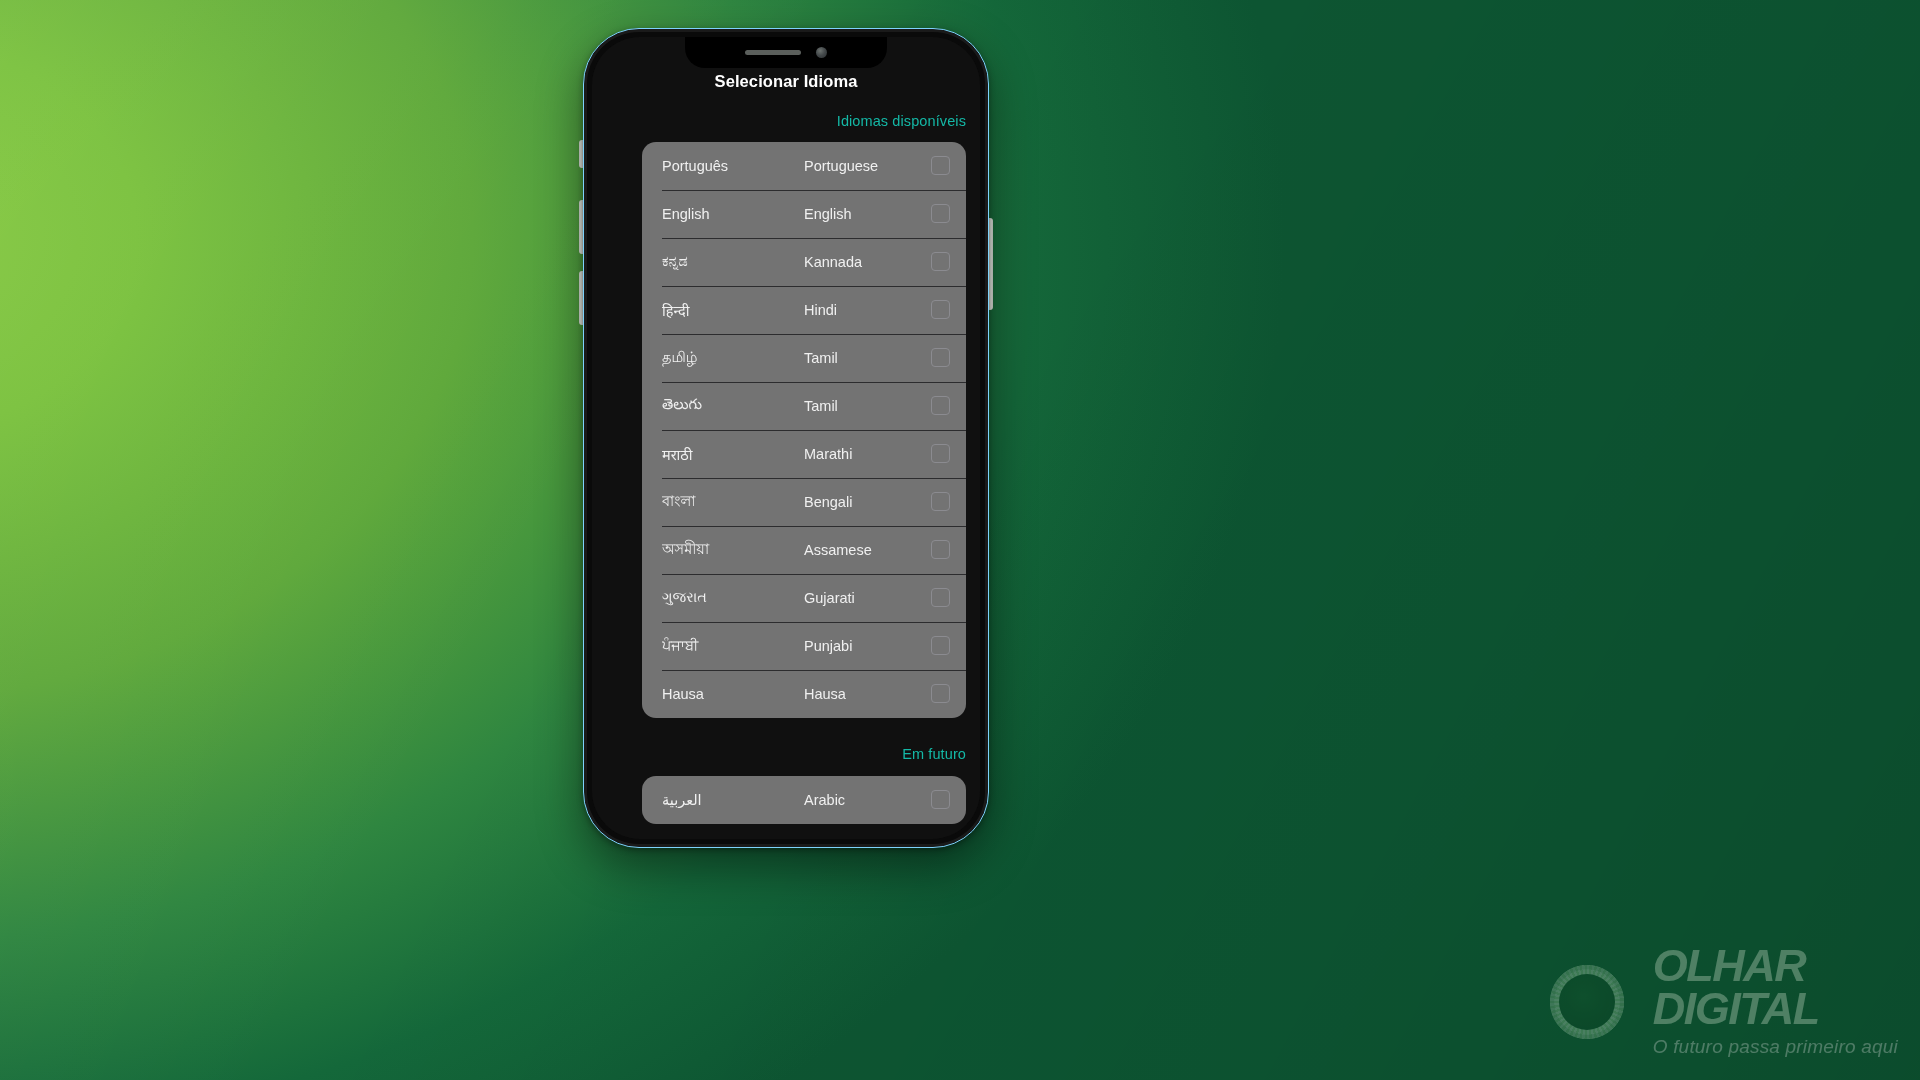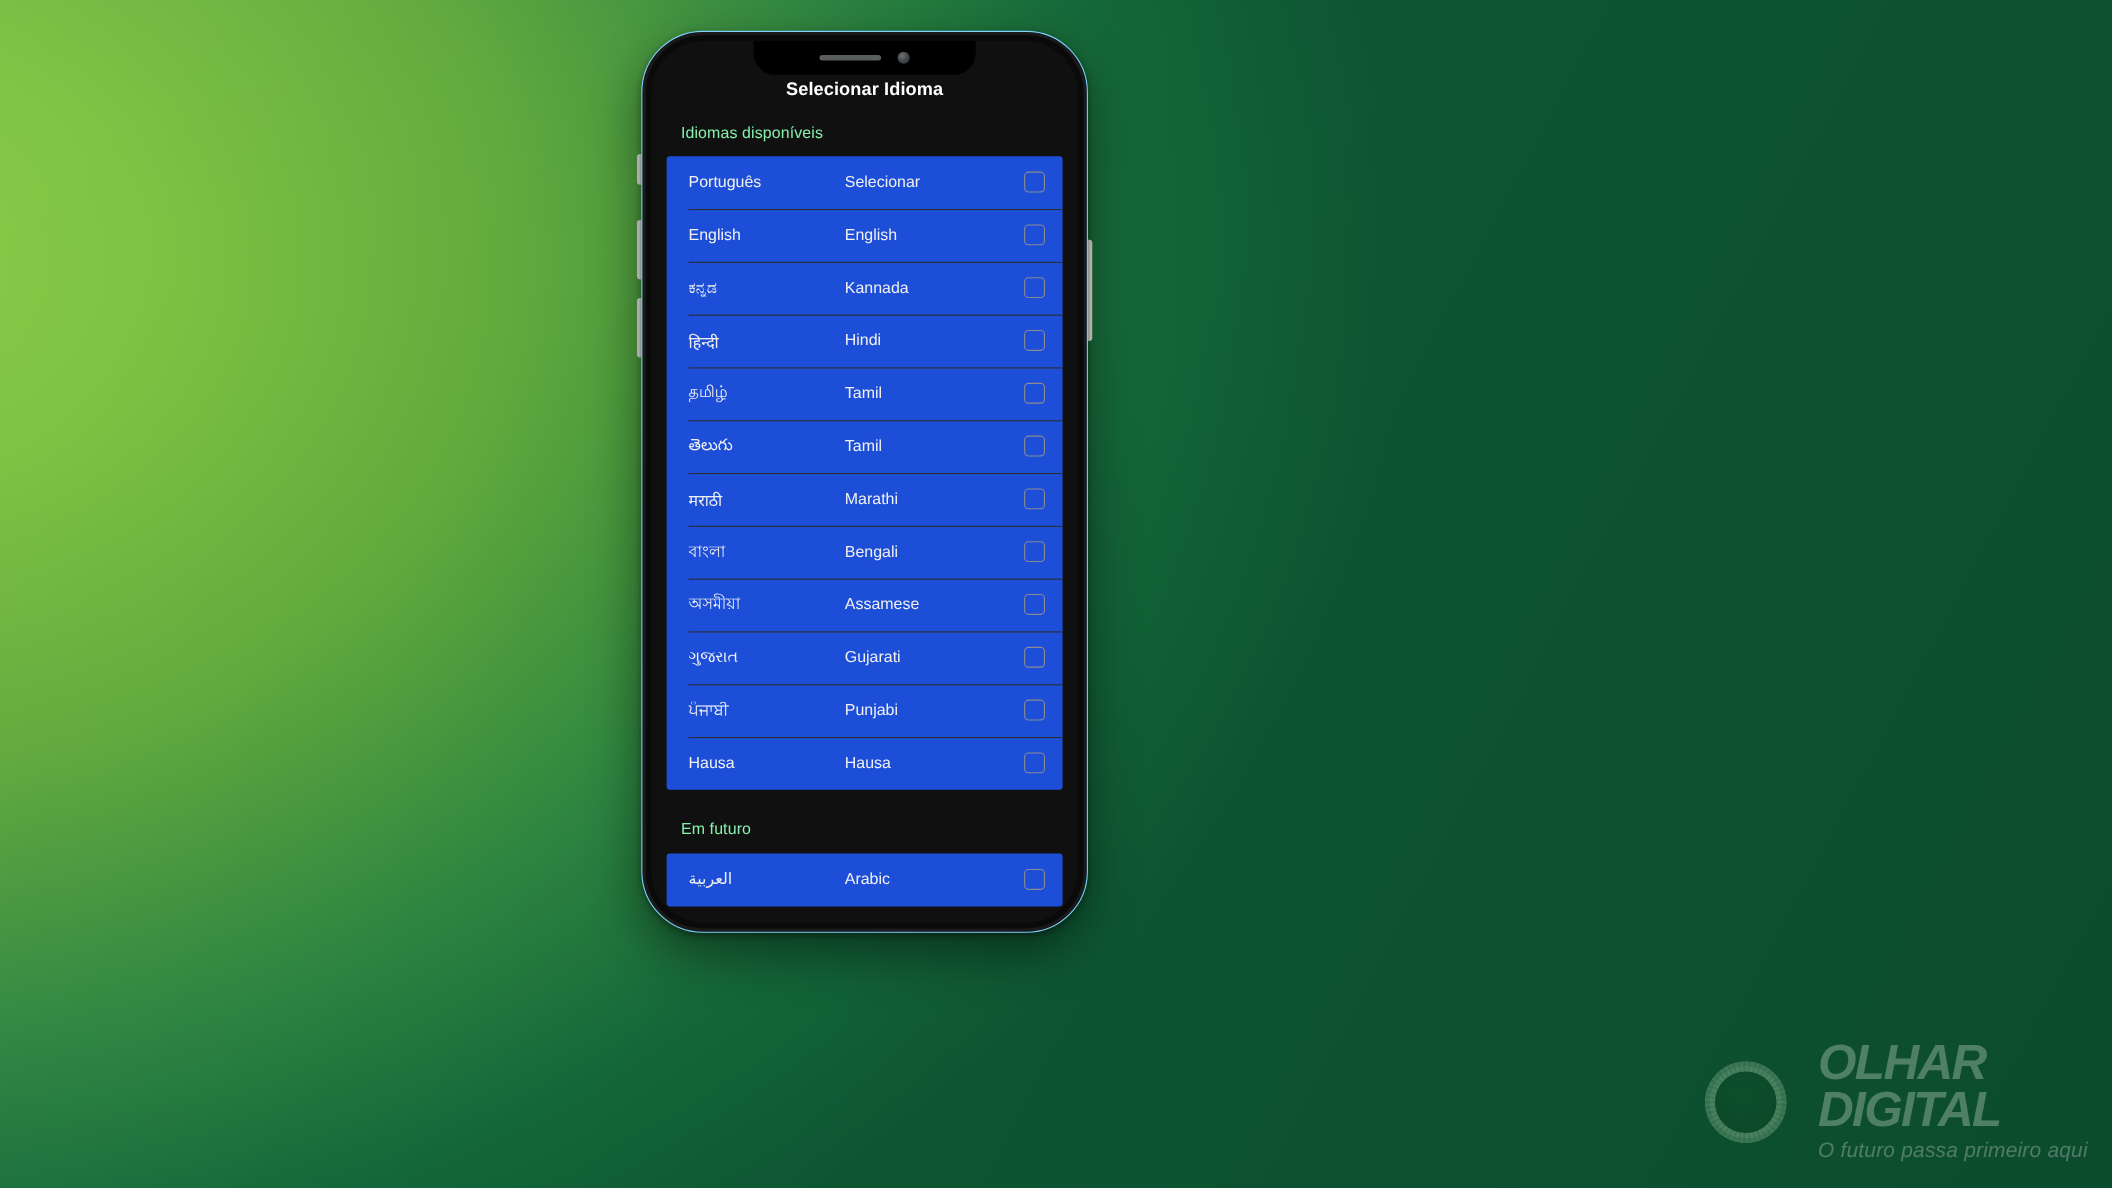--- a/index.html
+++ b/index.html
@@ -120,32 +120,34 @@
     line-height: 1;
   }
 
   #content {
     flex: 1;
     overflow: hidden;
     padding: 0 14px;
   }
 
   .section-header {
-    color: #86efac;
+    color: #14b8a6;
     font-size: 14.5px;
     font-weight: normal;
     letter-spacing: 0.1px;
+    text-align: right;
   }
   #header-available { margin-top: 23px; margin-bottom: 13px; padding-left: 13px; }
   #header-soon      { margin-top: 28px; margin-bottom: 14px; padding-left: 13px; }
 
   .lang-card {
-    background: #1d4ed8;
-    border-radius: 3px;
-    overflow: hidden;
+    background: #737373;
+    border-radius: 14px;
+    overflow: hidden;
+    margin-left: 36px;
   }
 
   .lang-row {
     display: flex;
     align-items: center;
     height: 48px;
     padding: 0 16px 0 20px;
     position: relative;
   }
   .lang-row + .lang-row::before {
@@ -247,21 +249,21 @@
 
         <div id="nav-title">Selecionar Idioma</div>
 
         <div id="content">
 
           <div class="section-header" id="header-available">Idiomas disponíveis</div>
 
           <div class="lang-card" id="card-available">
               <div class="lang-row">
                 <div class="lang-native">Português</div>
-                <div class="lang-english">Selecionar</div>
+                <div class="lang-english">Portuguese</div>
                 <div class="lang-check"></div>
               </div>
               <div class="lang-row">
                 <div class="lang-native">English</div>
                 <div class="lang-english">English</div>
                 <div class="lang-check"></div>
               </div>
               <div class="lang-row">
                 <div class="lang-native">ಕನ್ನಡ</div>
                 <div class="lang-english">Kannada</div>

